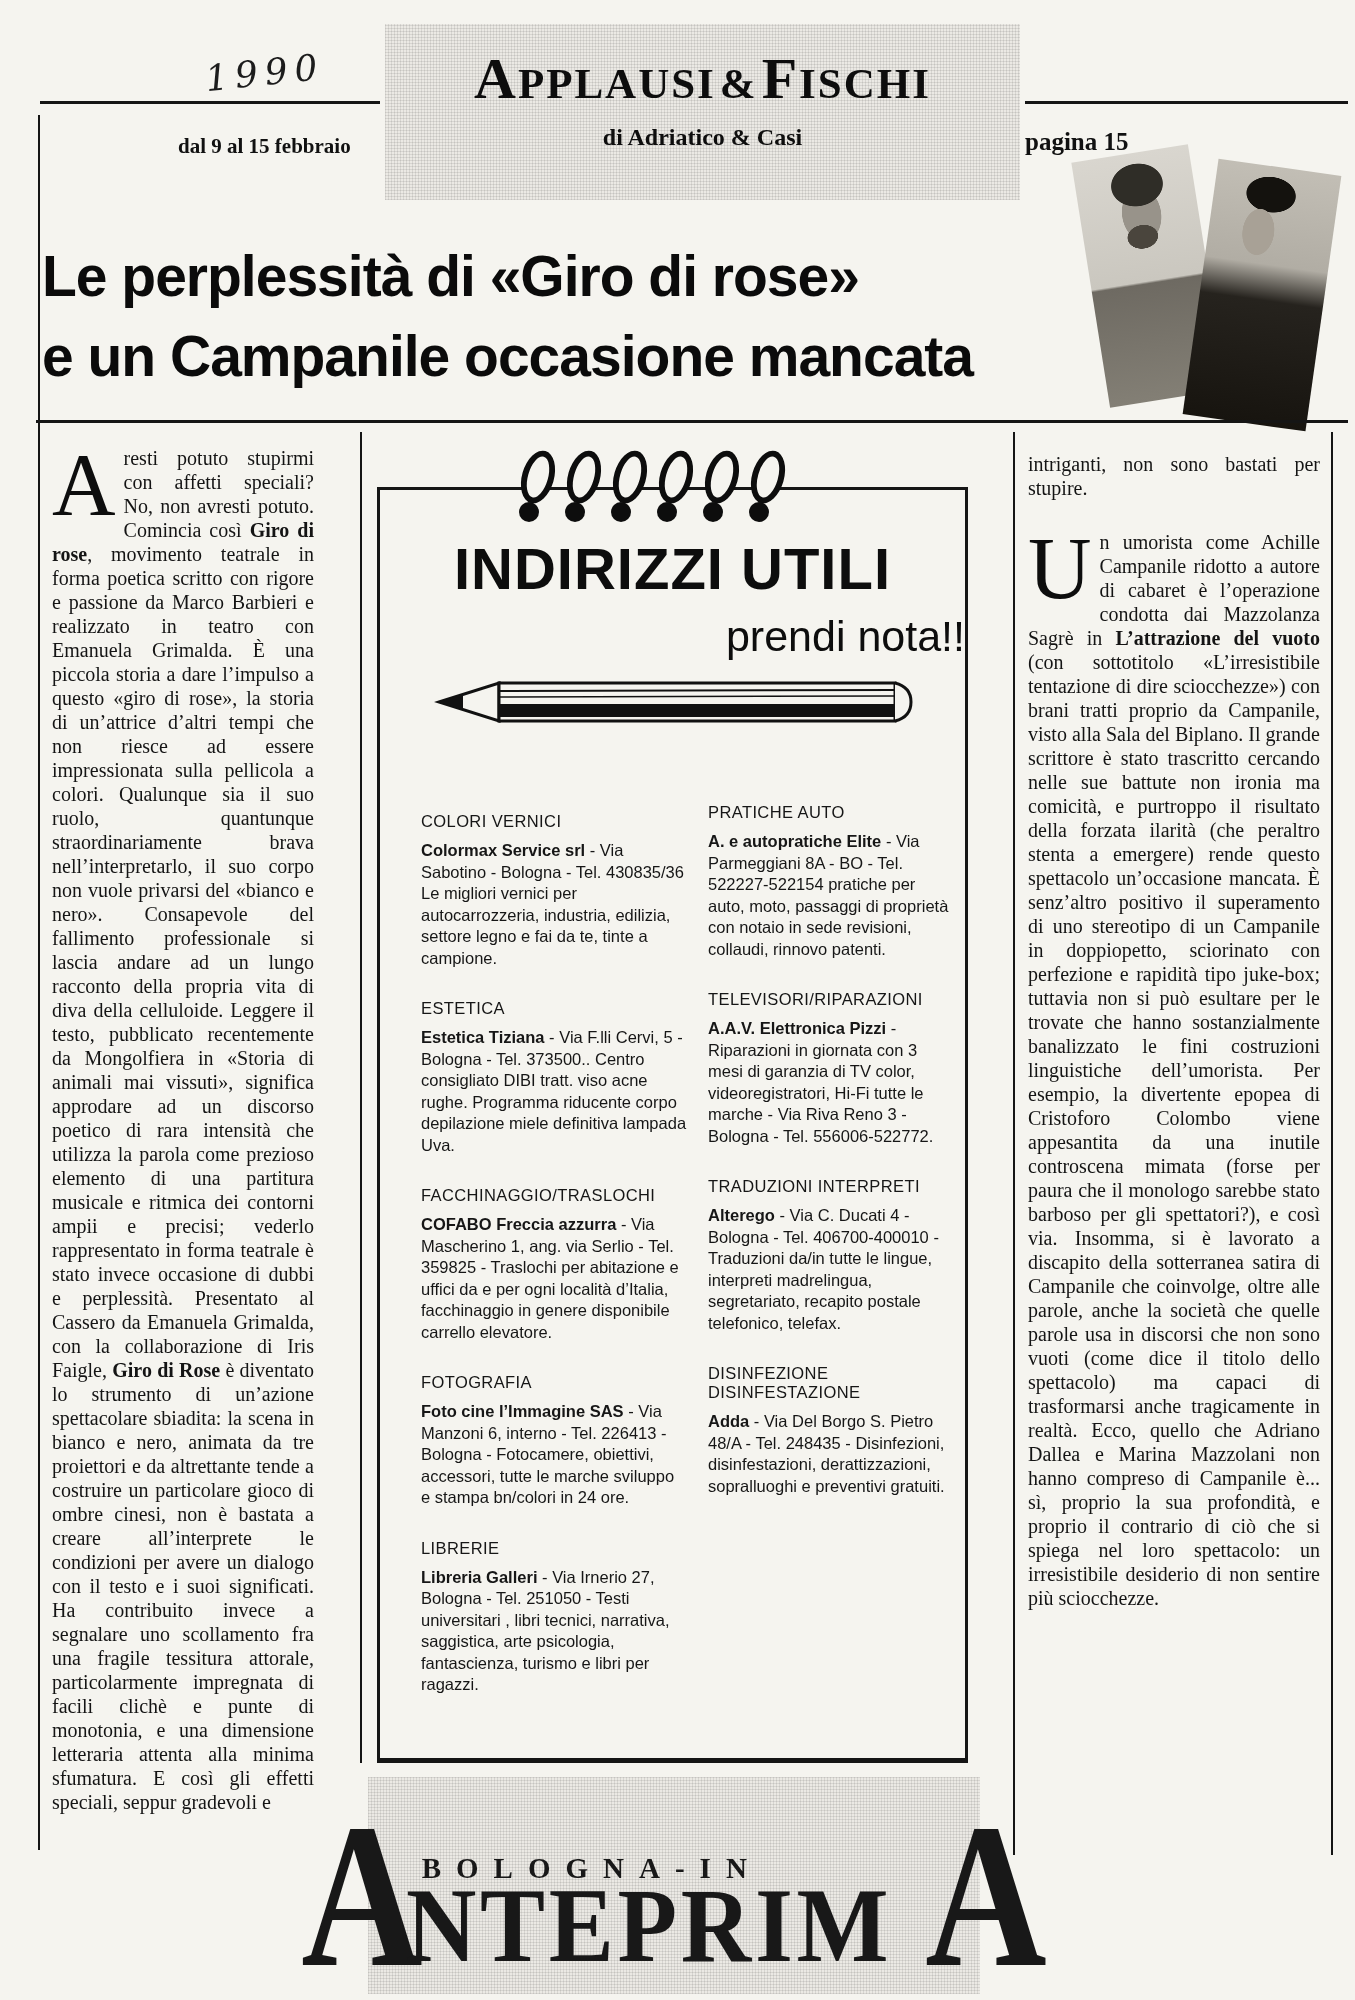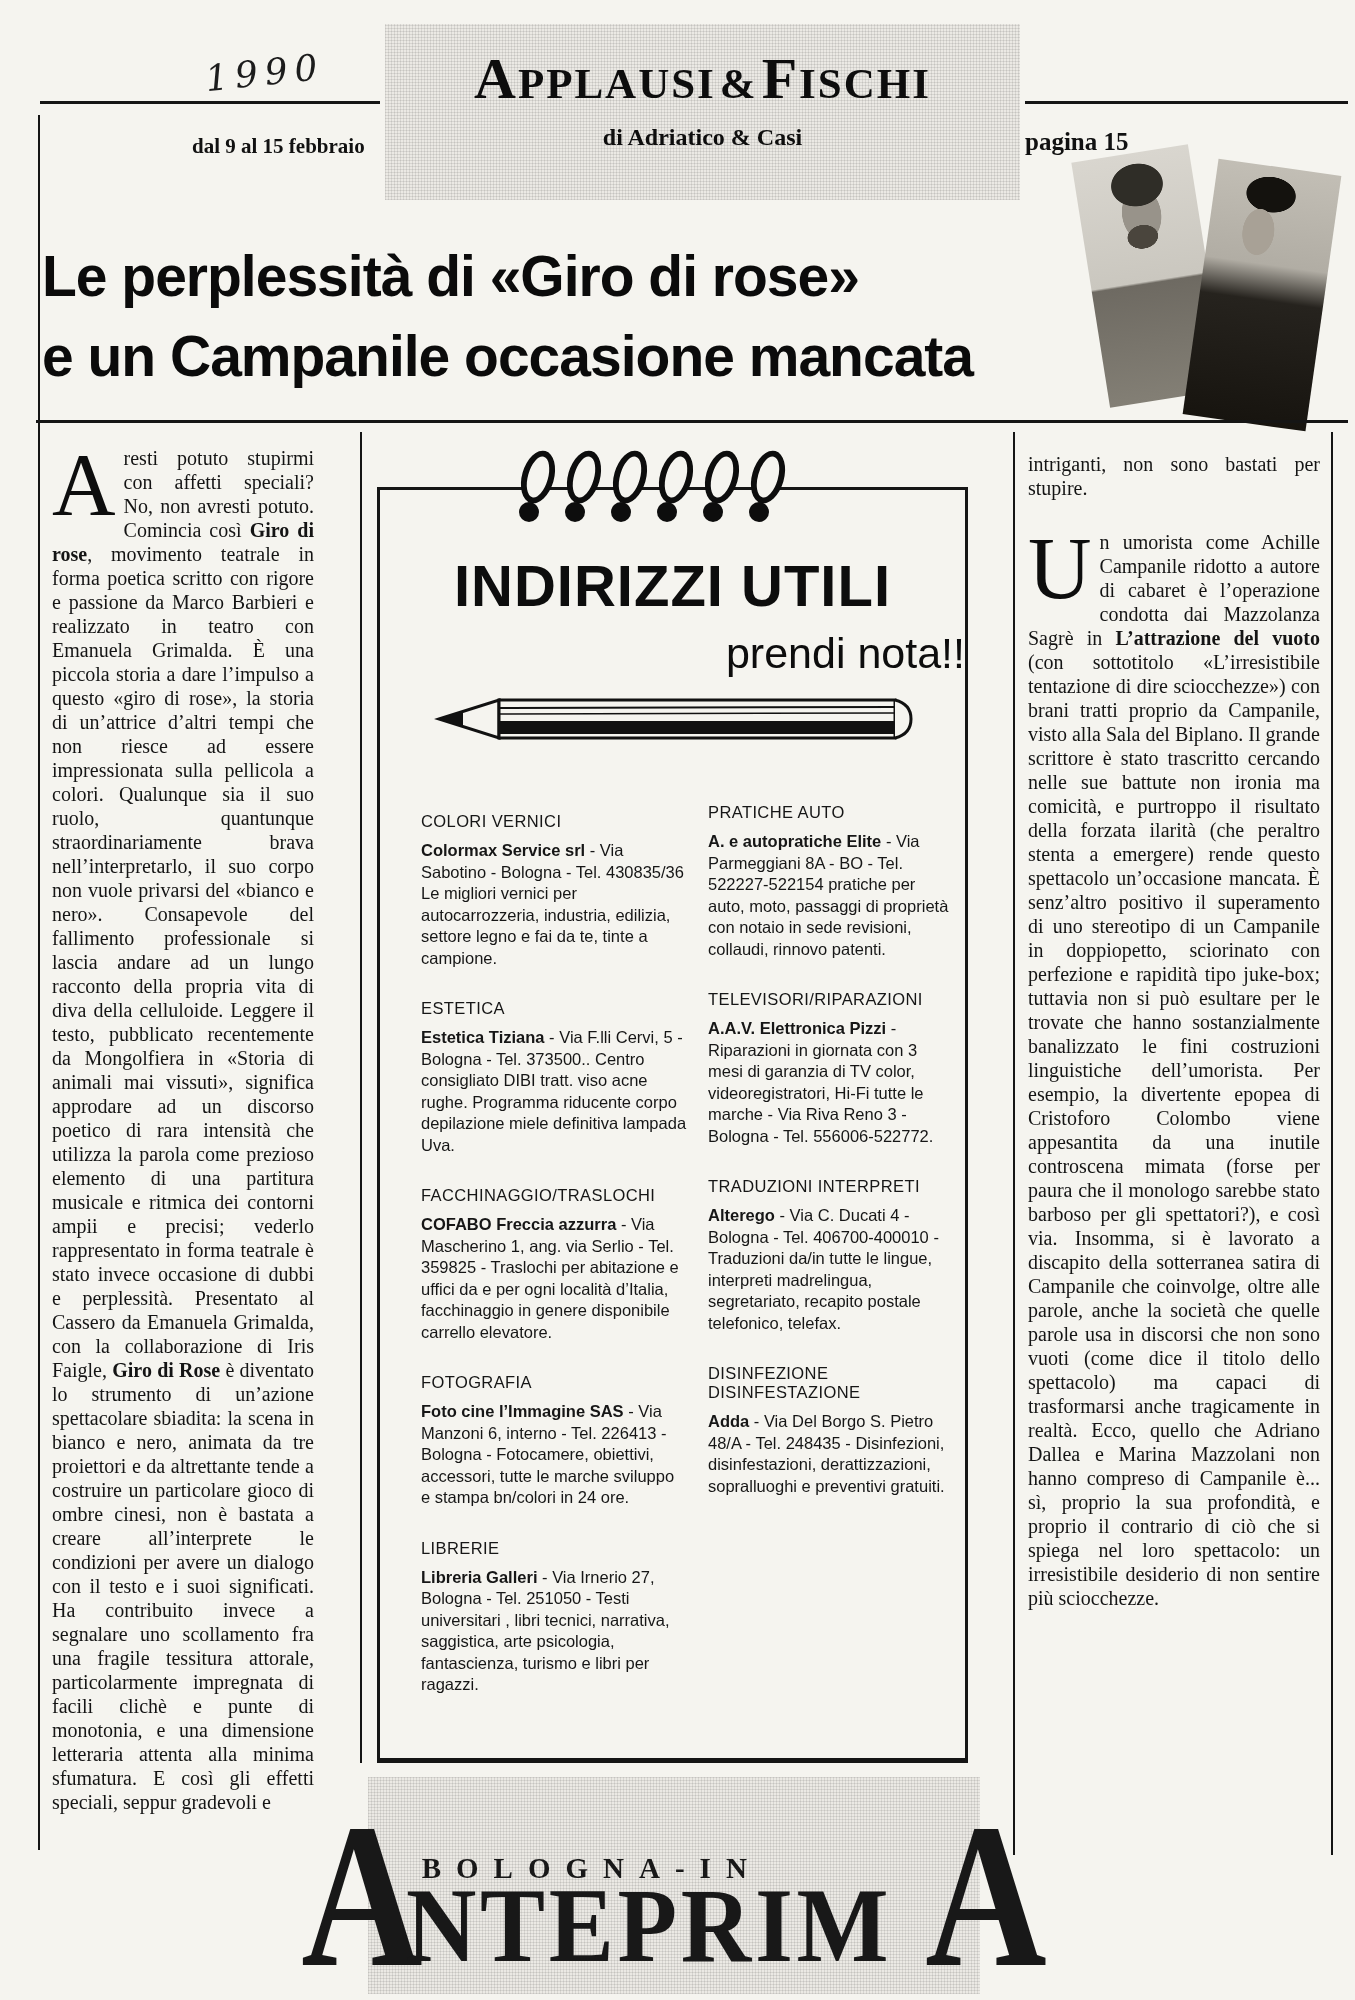--- a/index.html
+++ b/index.html
@@ -23,21 +23,21 @@
   }
   .masthead-box {
     position:absolute; left:385px; top:24px; width:635px; height:176px;
     text-align:center; box-sizing:border-box; padding-top:26px;
   }
   .masthead-title { font-weight:bold; color:#0d0d0d; letter-spacing:2px; line-height:1; white-space:nowrap; }
   .mh-big { font-size:58px; }
   .mh-sm  { font-size:43px; }
   .mh-amp { font-size:43px; padding:0 4px; }
   .masthead-byline { font-weight:bold; font-size:24px; margin-top:16px; color:#0d0d0d; }
-  .date-range { position:absolute; left:178px; top:134px; font-weight:bold; font-size:21px;margin-left:14px; }
+  .date-range { position:absolute; left:178px; top:134px; font-weight:bold; font-size:21px; }
   .page-number { position:absolute; left:1025px; top:128px; font-weight:bold; font-size:25px; }
 
   .photo-collage { position:absolute; left:1088px; top:136px; width:240px; height:292px; }
   .photo-a {
     position:absolute; left:2px; top:16px; width:118px; height:248px; transform:rotate(-9deg);
     background:
       radial-gradient(ellipse 26px 20px at 50% 34%, #4a453d 0 58%, transparent 60%),
       radial-gradient(ellipse 44px 36px at 52% 13%, #2f2d27 0 58%, transparent 60%),
       radial-gradient(ellipse 32px 44px at 52% 25%, #98938a 0 60%, transparent 62%),
       linear-gradient(180deg, #d9d6cf 0%, #cac7bf 52%, #6e6a62 53%, #837f75 100%);
@@ -78,21 +78,21 @@
   .ring { position:relative; width:32px; height:92px; }
   .ring::before {
     content:""; position:absolute; top:0; left:4px; width:20px; height:42px;
     border:6px solid #0d0d0d; border-radius:50%; background:#f5f4ef; transform:rotate(16deg);
   }
   .ring::after {
     content:""; position:absolute; top:52px; left:1px; width:20px; height:20px;
     background:#0d0d0d; border-radius:50%;
   }
   .notepad-title {
-    margin-top:62px; text-align:center; font-family:"Liberation Sans", sans-serif;
+    margin-top:45px; text-align:center; font-family:"Liberation Sans", sans-serif;
     font-weight:bold; font-size:58px; letter-spacing:1px; color:#0d0d0d;
   }
   .notepad-subtitle {
     text-align:right; font-family:"Liberation Sans", sans-serif;
     font-weight:normal; font-size:43px; margin-top:10px; color:#0d0d0d;
   }
   .pencil { display:block; margin:16px auto 0; }
 
   .listings { font-family:"Liberation Sans", sans-serif; position:absolute; }
   .listings-left  { left:41px;  top:300px; width:266px;margin-top:22px; }

